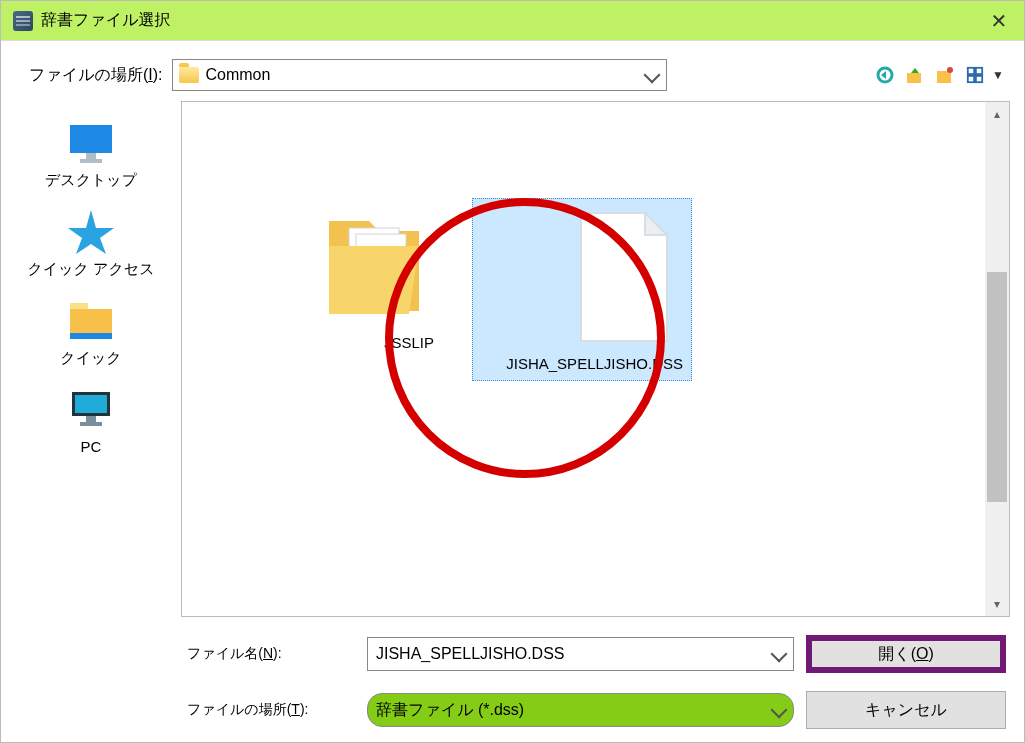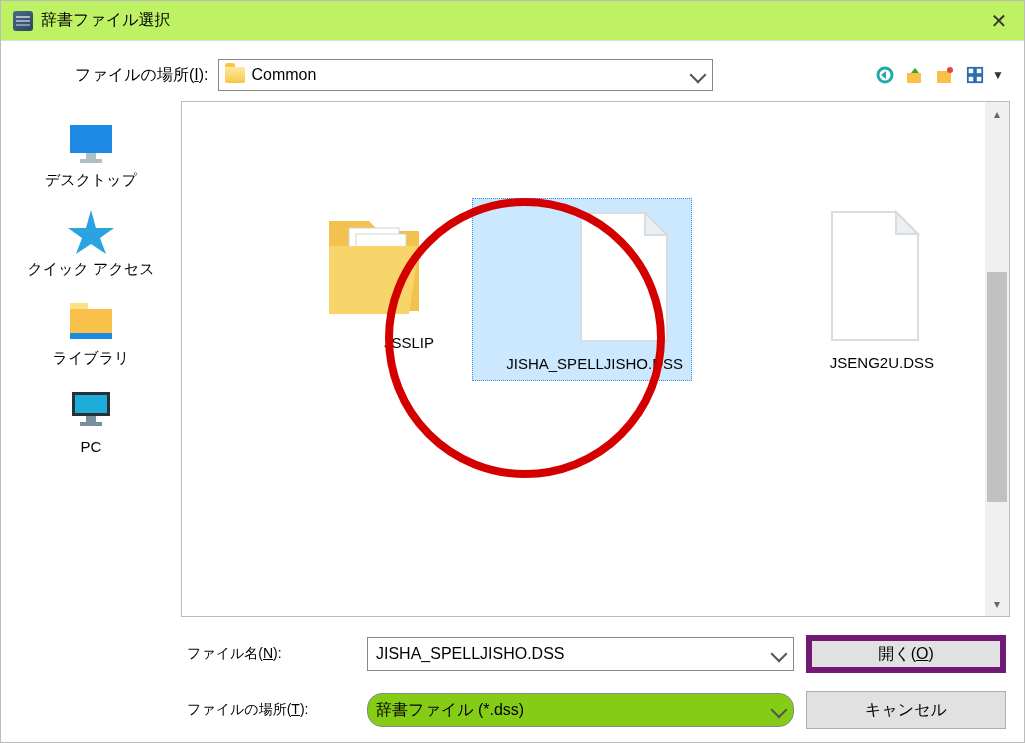--- a/index.html
+++ b/index.html
@@ -39,21 +39,20 @@
     margin-left: auto;
     width: 50px; height: 40px;
     display:flex; align-items:center; justify-content:center;
     font-size: 20px; color:#333;
   }
 
   .toprow {
     display:flex; align-items:center;
     padding: 18px 20px 10px 28px;
     gap: 10px;
-    margin-left: 46px;
   }
   .label-location { font-size:16px; }
   .label-location u { text-decoration: underline; }
   .location-combo {
     flex: 0 0 495px;
     height: 32px;
     border: 1px solid #888;
     display:flex; align-items:center;
     padding: 0 6px;
     gap: 6px;
@@ -256,21 +255,21 @@
       <div class="pl-label">クイック アクセス</div>
     </div>
     <div class="place">
       <div class="pl-icon pl-lib">
         <svg width="50" height="48" viewBox="0 0 50 48">
             <rect class="tab" x="4" y="6" width="18" height="6"></rect>
             <rect x="4" y="12" width="42" height="30"></rect>
             <rect class="bar" x="4" y="36" width="42" height="6"></rect>
           </svg>
       </div>
-      <div class="pl-label">ライブラリ</div>
+      <div class="pl-label">クイック</div>
     </div>
     <div class="place">
       <div class="pl-icon pl-pc">
         <svg width="50" height="48" viewBox="0 0 50 48">
             <rect class="mon" x="6" y="6" width="38" height="24"></rect>
             <rect class="screen" x="9" y="9" width="32" height="18"></rect>
             <rect class="stand" x="20" y="30" width="10" height="6"></rect>
             <rect class="stand" x="14" y="36" width="22" height="4"></rect>
           </svg>
       </div>
@@ -301,29 +300,20 @@
     <div class="item selected">
       <div class="icon-file">
         <svg width="120" height="140" viewBox="0 0 120 140">
           <path class="pg" d="M18 6 L82 6 L104 28 L104 134 L18 134 Z"></path>
           <path class="dog" d="M82 6 L82 28 L104 28 Z"></path>
         </svg>
       </div>
       <div class="item-label">JISHA_SPELLJISHO.DSS</div>
     </div>
 
-    <div class="item">
-      <div class="icon-file">
-        <svg width="120" height="140" viewBox="0 0 120 140">
-          <path class="pg" d="M18 6 L82 6 L104 28 L104 134 L18 134 Z"></path>
-          <path class="dog" d="M82 6 L82 28 L104 28 Z"></path>
-        </svg>
-      </div>
-      <div class="item-label">JSENG2U.DSS</div>
-    </div>
 
     <div class="scrollbar">
       <div class="scroll-up">▴</div>
       <div class="scroll-thumb"></div>
       <div class="scroll-down">▾</div>
     </div>
   </div>
 </div>
 
 <div class="red-circle"></div>

